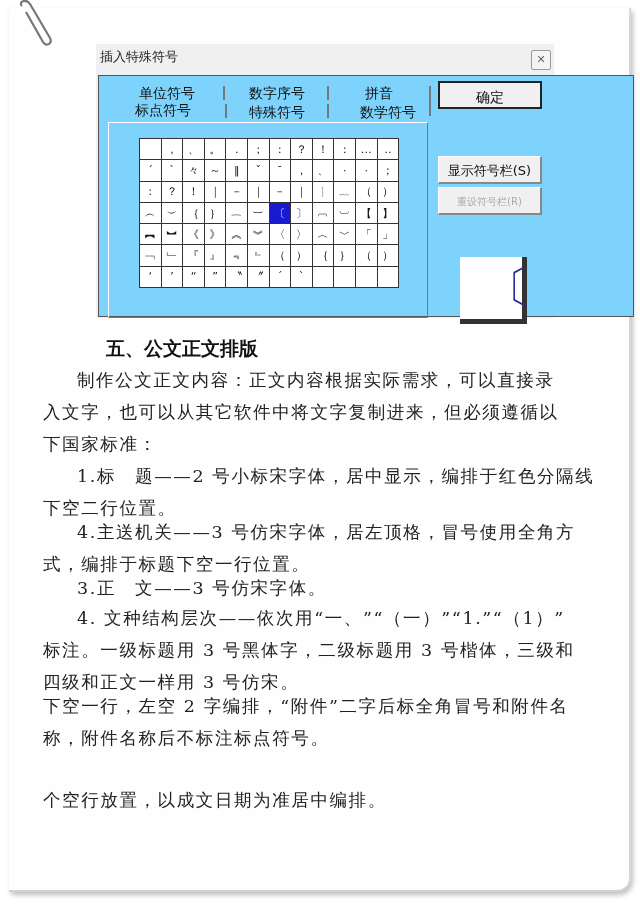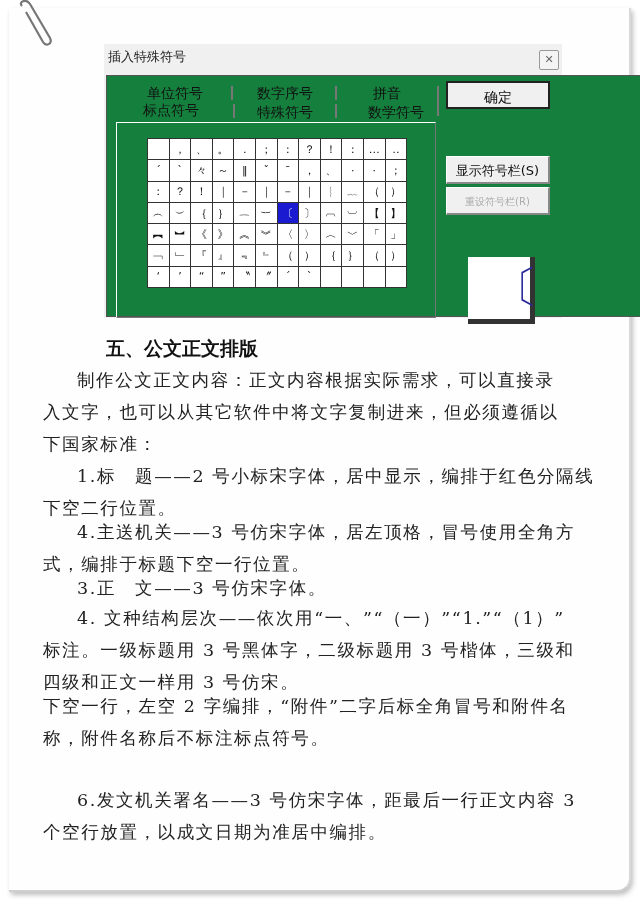--- a/index.html
+++ b/index.html
@@ -15,33 +15,32 @@
     border-radius: 0 0 14px 0;
     box-shadow: 2px 3px 5px rgba(0,0,0,0.25);
   }
   .clip {
     position: absolute; left: 14px; top: 0px; width: 40px; height: 50px;
   }
   
   .dialog {
     position: absolute; left: 96px; top: 44px; width: 458px; height: 274px;
     background: #f0f0f0;
-    margin-left: 8px;
   }
   .dlg-title {
     position: absolute; left: 4px; top: 4px; font-size: 13px; color: #222;
   }
   .dlg-close {
     position: absolute; left: 435px; top: 6px; width: 18px; height: 18px;
     border: 1px solid #999; background: #f4f4f4; border-radius: 2px;
     font-size: 11px; line-height: 18px; text-align: center; color: #666;
   }
   .dlg-frame {
     position: absolute; left: 2px; top: 31px; width: 536px; height: 242px;
-    border: 1px solid #555; box-sizing: border-box; background: #15803d;
+    border: 1px solid #555; box-sizing: border-box; background: #7dd3fc;
   }
   .tab {
     position: absolute; font-size: 14px; color: #111; text-align: center;
     line-height: 16px;
   }
   .tab-sep { position: absolute; width: 2px; background: #777; }
   .tab-panel {
     position: absolute; left: 9px; top: 46px; width: 320px; height: 196px;
     border-left: 1px solid #fff; border-top: 1px solid #fff;
     border-right: 1px solid #777; border-bottom: 1px solid #777;
@@ -238,15 +237,14 @@
 <div class="para" style="top:602px;">
   <span class="ln indent">4. 文种结构层次——依次用“一、”“（一）”“1.”“（1）”</span>
   <span class="ln">标注。一级标题用 3 号黑体字，二级标题用 3 号楷体，三级和</span>
   <span class="ln">四级和正文一样用 3 号仿宋。</span>
 </div>
 <div class="para" style="top:690px;">
   <span class="ln">下空一行，左空 2 字编排，“附件”二字后标全角冒号和附件名</span>
   <span class="ln">称，附件名称后不标注标点符号。</span>
 </div>
 <div class="para" style="top:784px;">
-  <span class="ln indent">6.发文机关署名——3 号仿宋字体，距最后一行正文内容 3</span>
   <span class="ln">个空行放置，以成文日期为准居中编排。</span>
 </div>
 
 </body></html>

